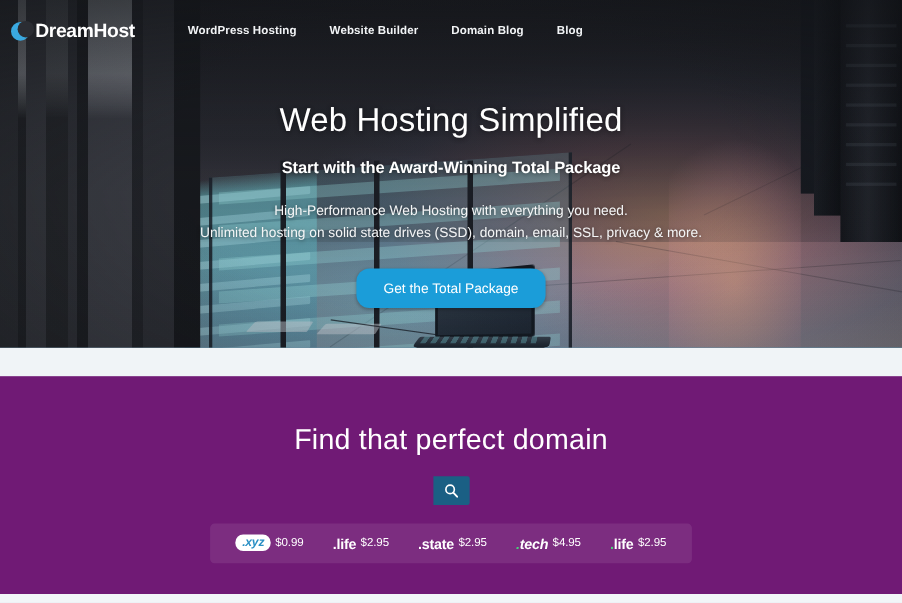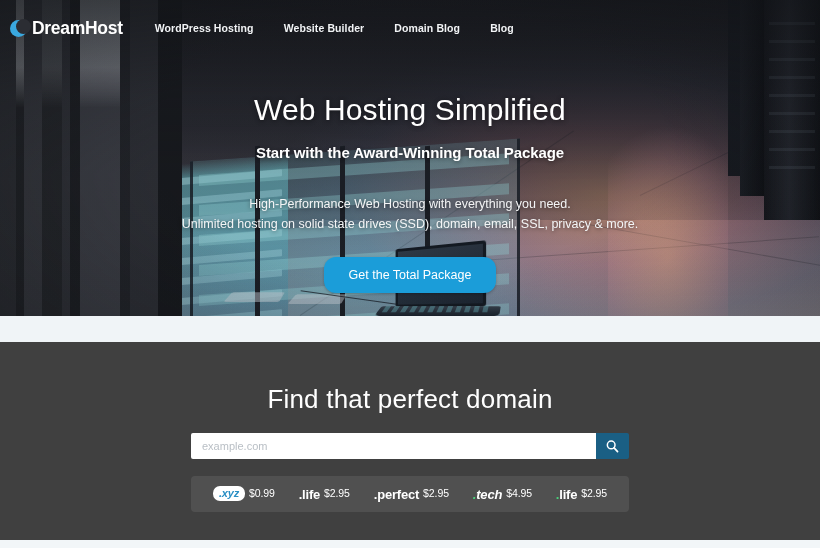--- a/index.html
+++ b/index.html
@@ -251,21 +251,21 @@
     border-radius: 50%;
     background: #2b2d33;
   }
   .logo-text {
     color: #ffffff;
     font-size: 17.5px;
     font-weight: bold;
     letter-spacing: -0.3px;
     white-space: nowrap;
   }
-  .nav-links { display: flex; align-items: center; }
+  .nav-links { display: flex; align-items: center; margin-left: 16px; }
   .nav-link {
     color: #f2f4f6;
     font-size: 10.5px;
     font-weight: bold;
     text-decoration: none;
     white-space: nowrap;
     padding: 6px 0;
     margin-right: 30px;
     display: flex;
     align-items: center;
@@ -298,21 +298,21 @@
   }
   .hero-sub {
     margin-top: 16px;
     color: #ffffff;
     font-size: 15px;
     font-weight: bold;
     letter-spacing: -0.1px;
     text-shadow: 0 1px 4px rgba(0,0,0,0.45);
   }
   .hero-copy {
-    margin-top: 33px;
+    margin-top: 20px;
     color: #f4f5f6;
     font-size: 12.5px;
     line-height: 1.62;
     text-shadow: 0 1px 4px rgba(0,0,0,0.50);
   }
   .cta-wrap { margin-top: 22px; }
   .cta {
     display: inline-block;
     background: #1b9dd9;
     color: #ffffff;
@@ -323,21 +323,21 @@
     cursor: pointer;
     font-family: inherit;
     box-shadow: 0 1px 3px rgba(0,0,0,0.25);
   }
 
   
   .domain {
     position: absolute;
     left: 0; right: 0; top: 342px;
     height: 198px;
-    background: #404040;
+    background: #701a75;
     text-align: center;
   }
   .domain-title {
     margin-top: 42px;
     color: #ffffff;
     font-size: 26px;
     font-weight: normal;
     letter-spacing: 0.2px;
   }
   .search-row {
@@ -520,40 +520,39 @@
       <div class="cta-wrap">
         <button class="cta">Get the Total Package</button>
       </div>
     </div>
   </div>
 
   <div class="domain">
     <h2 class="domain-title">Find that perfect domain</h2>
 
     <div class="search-row">
-      <input class="search-input" type="text" placeholder="example.com" style="">
       <button class="search-btn">
         <svg width="15" height="15" viewBox="0 0 16 16">
           <circle cx="6.6" cy="6.3" r="4.1" fill="none" stroke="#ffffff" stroke-width="1.6"></circle>
           <line x1="9.7" y1="9.4" x2="13.4" y2="13.4" stroke="#ffffff" stroke-width="1.8" stroke-linecap="round"></line>
         </svg>
       </button>
     </div>
 
     <div class="tld-bar">
       <div class="tld tld-xyz">
         <span class="tld-name">.xyz</span>
         <span class="tld-price">$0.99</span>
       </div>
       <div class="tld tld-life">
         <span class="tld-name">.life</span>
         <span class="tld-price">$2.95</span>
       </div>
       <div class="tld tld-online">
-        <span class="tld-name">.perfect</span>
+        <span class="tld-name">.state</span>
         <span class="tld-price">$2.95</span>
       </div>
       <div class="tld tld-tech">
         <span class="tld-name"><span class="dot-green">.</span><span>tech</span></span>
         <span class="tld-price">$4.95</span>
       </div>
       <div class="tld tld-store">
         <span class="tld-name"><span class="dot-green">.</span><span>life</span></span>
         <span class="tld-price">$2.95</span>
       </div>

